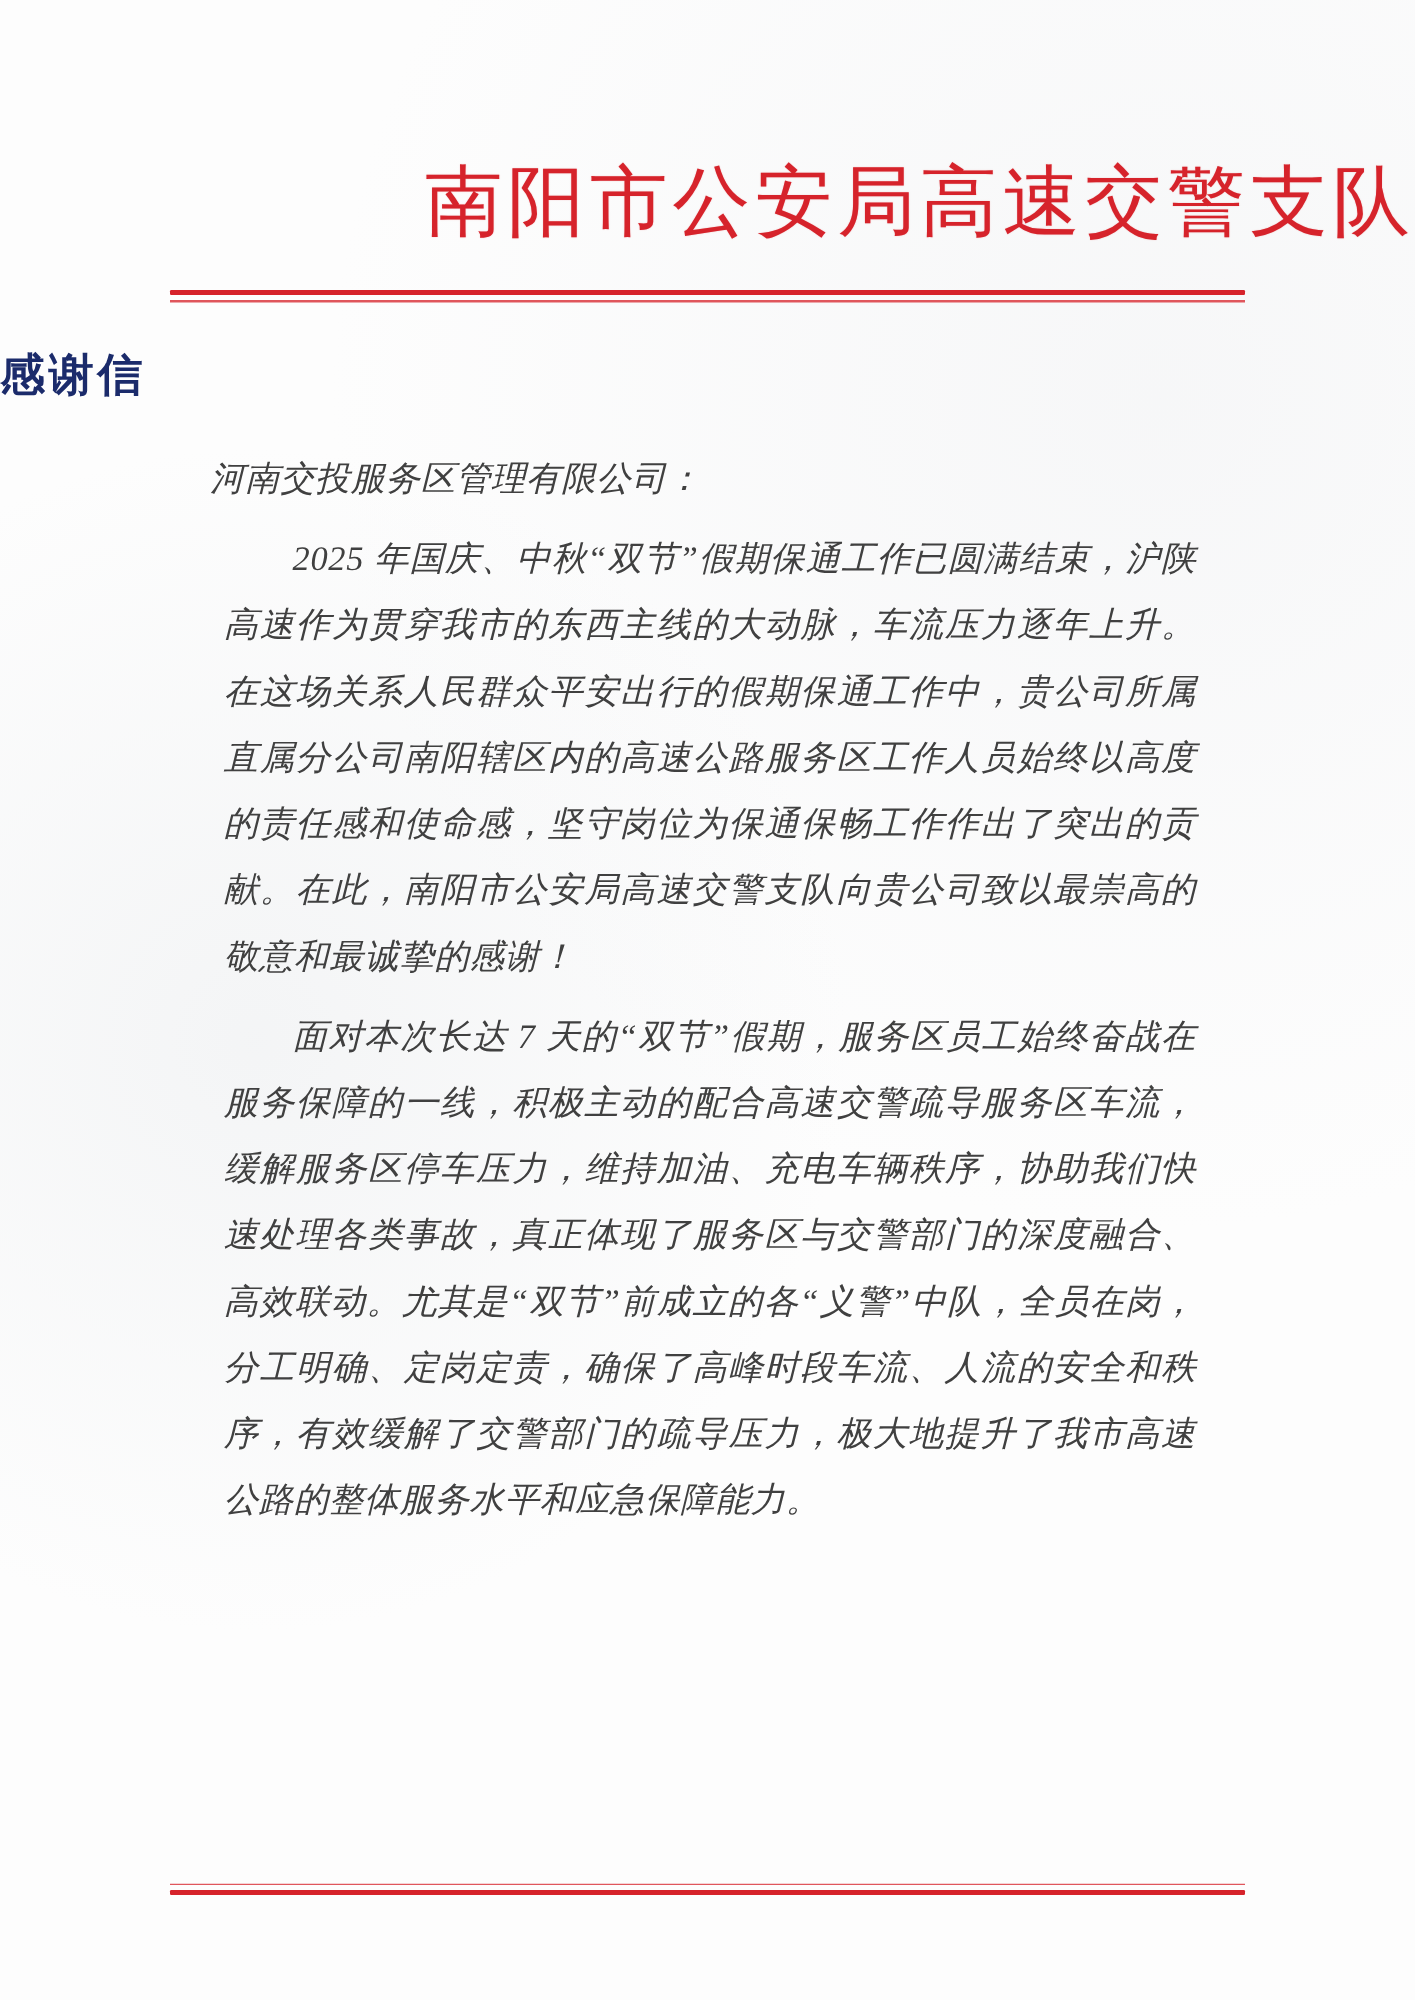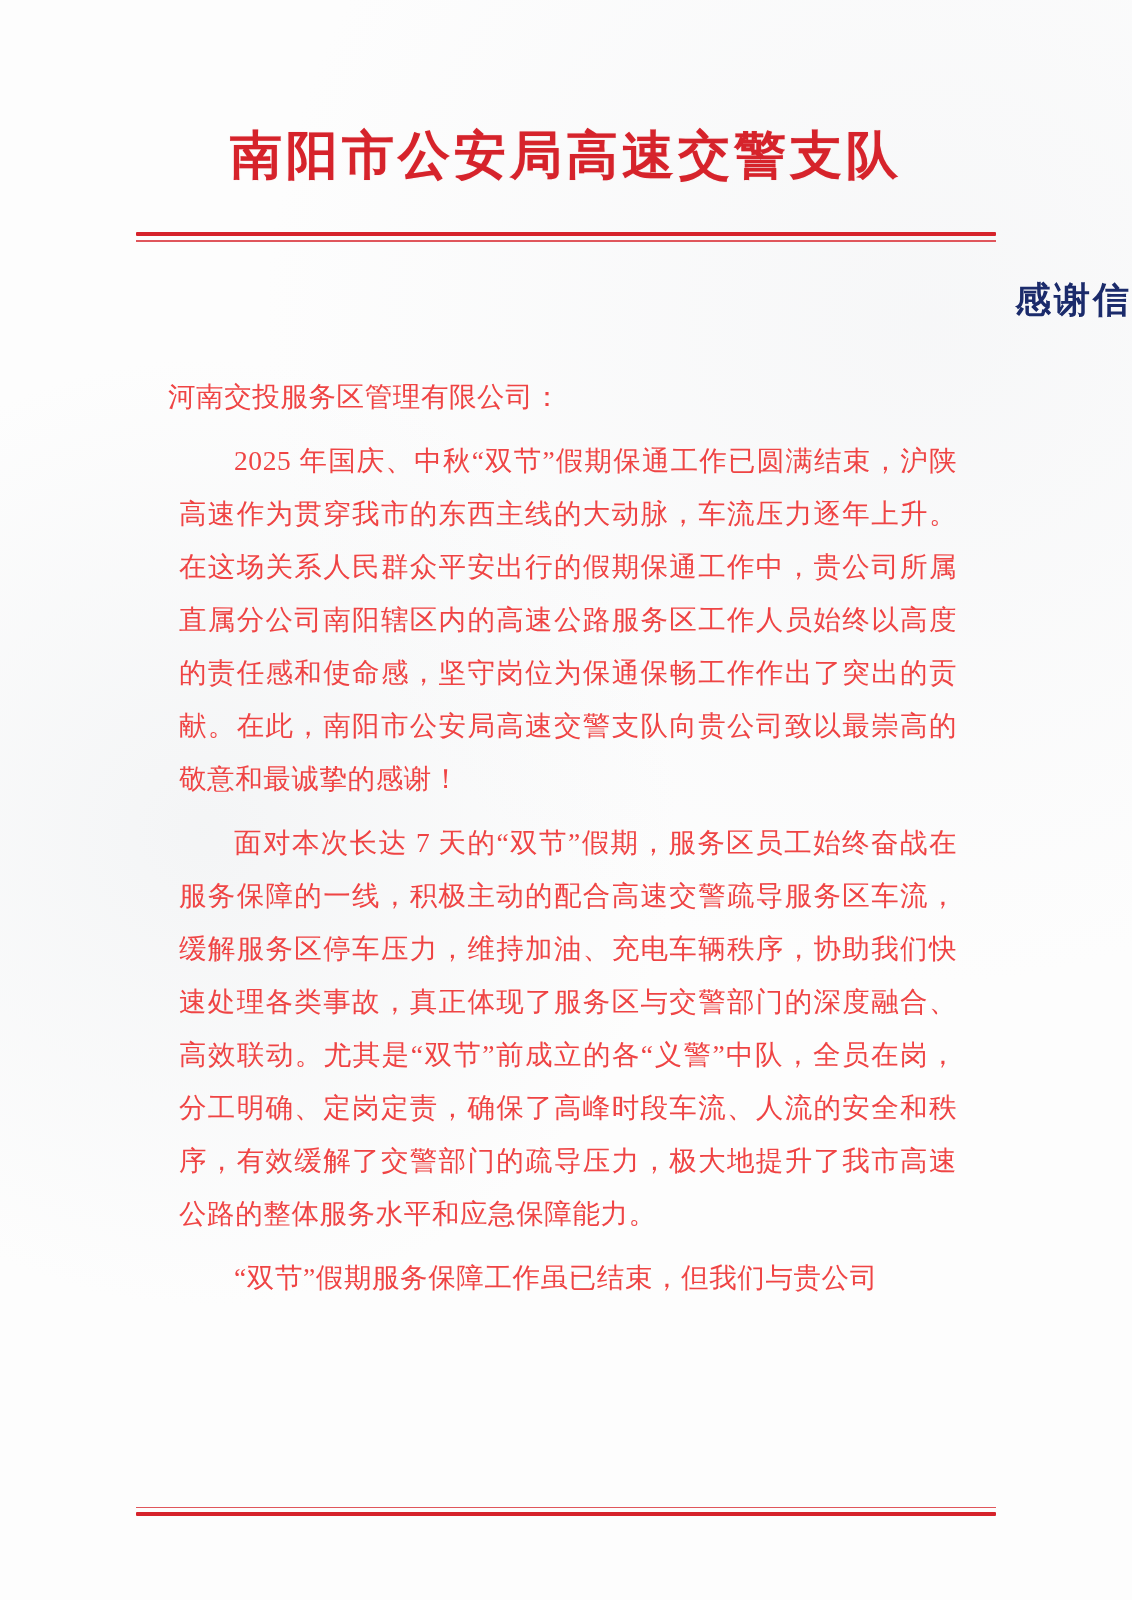--- a/index.html
+++ b/index.html
@@ -31,26 +31,27 @@
   }
   .letterhead {
     position: absolute;
     top: 128px;
     left: 0;
     right: 0;
     text-align: center;
   }
   .letterhead-title {
     font-family: "DejaVu Serif", "Liberation Serif", serif;
-    font-weight: bold;
-    font-size: 52px;
+    font-weight: normal;
+    font-size: 62px;
     letter-spacing: 4px;
     color: #d6232b;
     line-height: 1.05;
     text-shadow: 0 0 1px rgba(214,35,43,0.35);
+    text-align: right;
   }
   .letterhead-rule-wrap {
     position: absolute;
     top: 232px;
     left: 136px;
     right: 136px;
   }
   .rule-thick {
     height: 4px;
     background: #d6232b;
@@ -59,38 +60,39 @@
   .rule-thin {
     height: 1.5px;
     background: #e0565c;
     margin-top: 4px;
   }
   .doc-title {
     position: absolute;
     top: 276px;
     left: 0;
     right: 0;
-    text-align: right;
+    text-align: left;
     font-family: "DejaVu Serif", "Liberation Serif", serif;
     font-weight: bold;
     font-size: 36px;
     letter-spacing: 3px;
     color: #1b2b6b;
   }
   .body-text {
     position: absolute;
-    top: 370px;
+    top: 356px;
     left: 168px;
     width: 800px;
     font-size: 27.5px;
     line-height: 53px;
-    color: #ef4444;
+    color: #404040;
     letter-spacing: 0.6px;
     text-align: justify;
     text-justify: inter-ideograph;
+    font-style: italic;
   }
   .salutation {
     margin: 0 0 2px 0;
   }
   .para {
     margin: 11px;
     text-indent: 2em;
   }
   .footer-rule-wrap {
     position: absolute;
@@ -124,21 +126,20 @@
     <div class="rule-thick"></div>
     <div class="rule-thin"></div>
   </div>
 
   <div class="doc-title">感谢信</div>
 
   <div class="body-text">
     <p class="salutation">河南交投服务区管理有限公司：</p>
     <p class="para">2025 年国庆、中秋“双节”假期保通工作已圆满结束，沪陕高速作为贯穿我市的东西主线的大动脉，车流压力逐年上升。在这场关系人民群众平安出行的假期保通工作中，贵公司所属直属分公司南阳辖区内的高速公路服务区工作人员始终以高度的责任感和使命感，坚守岗位为保通保畅工作作出了突出的贡献。在此，南阳市公安局高速交警支队向贵公司致以最崇高的敬意和最诚挚的感谢！</p>
     <p class="para">面对本次长达 7 天的“双节”假期，服务区员工始终奋战在服务保障的一线，积极主动的配合高速交警疏导服务区车流，缓解服务区停车压力，维持加油、充电车辆秩序，协助我们快速处理各类事故，真正体现了服务区与交警部门的深度融合、高效联动。尤其是“双节”前成立的各“义警”中队，全员在岗，分工明确、定岗定责，确保了高峰时段车流、人流的安全和秩序，有效缓解了交警部门的疏导压力，极大地提升了我市高速公路的整体服务水平和应急保障能力。</p>
-    <p class="para">“双节”假期服务保障工作虽已结束，但我们与贵公司</p>
   </div>
 
   <div class="footer-rule-wrap">
     <div class="footer-rule-thin"></div>
     <div class="footer-rule-thick"></div>
   </div>
 
 </div>
 
 </body></html>

